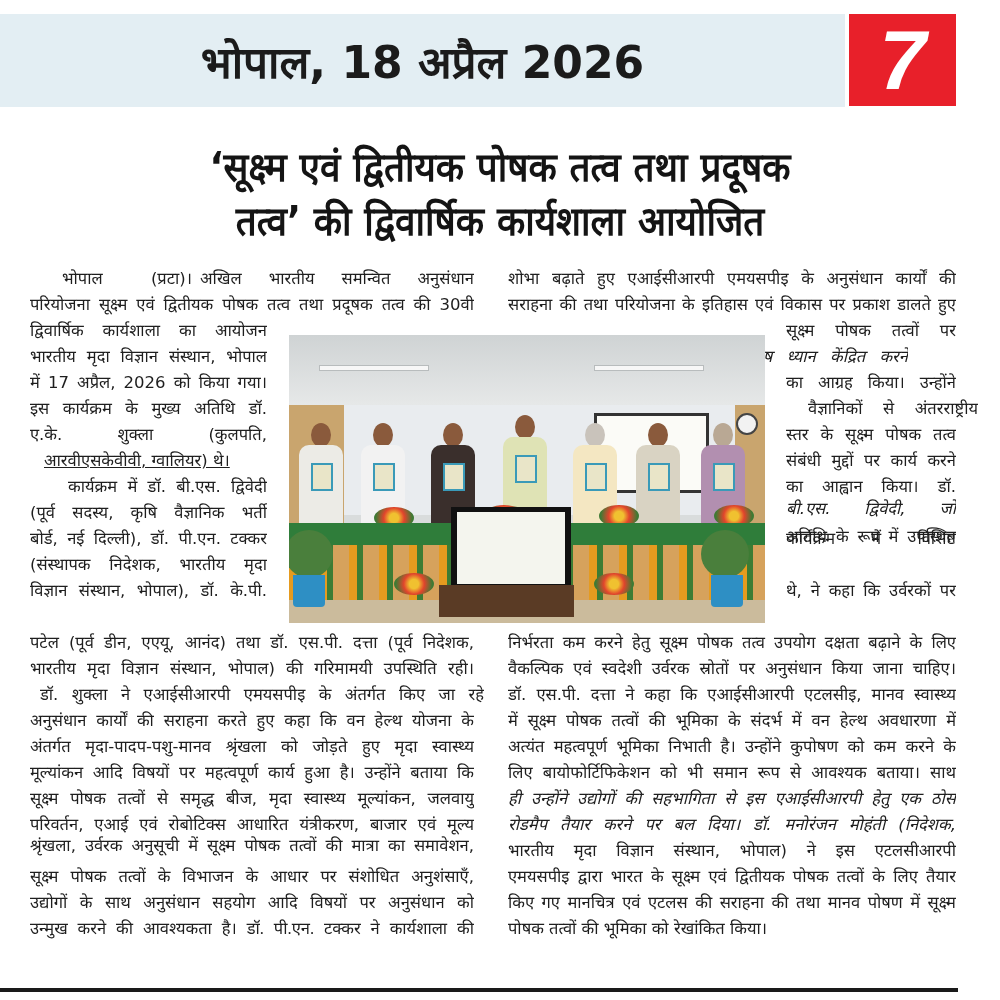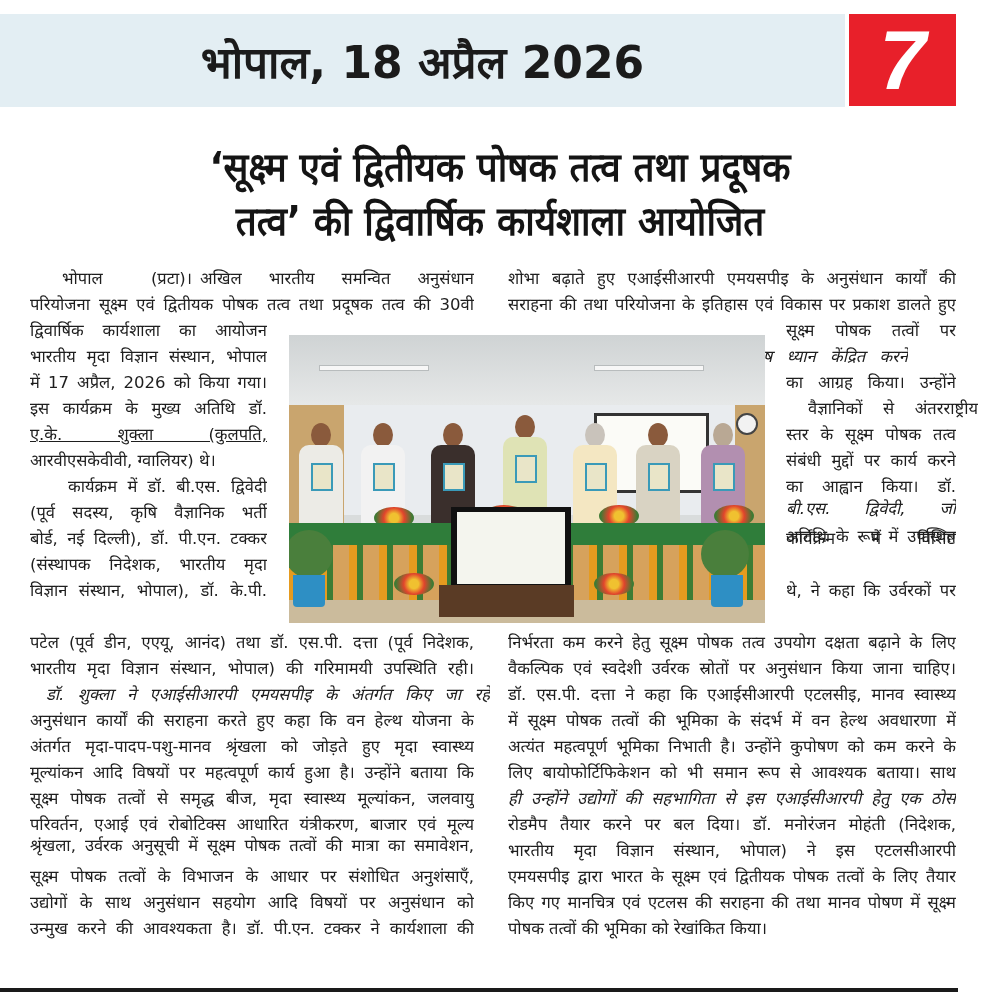--- a/index.html
+++ b/index.html
@@ -82,30 +82,30 @@
 </div>
 
 <div>
   <div class="line" style="left:62px; top:266px; width:130px;"><span class="dateline">भोपाल (प्रटा)।</span></div>
   <div class="line" style="left:200px; top:266px; width:274px;">अखिल भारतीय समन्वित अनुसंधान</div>
   <div class="line" style="left:30px; top:292px; width:444px;">परियोजना सूक्ष्म एवं द्वितीयक पोषक तत्व तथा प्रदूषक तत्व की 30वी</div>
   <div class="line" style="left:30px; top:318px; width:237px;">द्विवार्षिक कार्यशाला का आयोजन</div>
   <div class="line" style="left:30px; top:344px; width:237px;">भारतीय मृदा विज्ञान संस्थान, भोपाल</div>
   <div class="line" style="left:30px; top:370px; width:237px;">में 17 अप्रैल, 2026 को किया गया।</div>
   <div class="line" style="left:30px; top:396px; width:237px;">इस कार्यक्रम के मुख्य अतिथि डॉ.</div>
-  <div class="line" style="left:30px; top:422px; width:237px;text-decoration:underline;">ए.के. शुक्ला (कुलपति,</div>
-  <div class="line last" style="left:30px; top:448px; width:237px;">आरवीएसकेवीवी, ग्वालियर) थे।</div>
+  <div class="line" style="left:30px; top:422px; width:237px;">ए.के. शुक्ला (कुलपति,</div>
+  <div class="line last" style="left:44px; top:448px; width:237px;text-decoration:underline;">आरवीएसकेवीवी, ग्वालियर) थे।</div>
   <div class="line" style="left:68px; top:474px; width:199px;">कार्यक्रम में डॉ. बी.एस. द्विवेदी</div>
   <div class="line" style="left:30px; top:500px; width:237px;">(पूर्व सदस्य, कृषि वैज्ञानिक भर्ती</div>
   <div class="line" style="left:30px; top:526px; width:237px;">बोर्ड, नई दिल्ली), डॉ. पी.एन. टक्कर</div>
   <div class="line" style="left:30px; top:552px; width:237px;">(संस्थापक निदेशक, भारतीय मृदा</div>
   <div class="line" style="left:30px; top:578px; width:237px;">विज्ञान संस्थान, भोपाल), डॉ. के.पी.</div>
   <div class="line" style="left:30px; top:630px; width:444px;">पटेल (पूर्व डीन, एएयू, आनंद) तथा डॉ. एस.पी. दत्ता (पूर्व निदेशक,</div>
   <div class="line" style="left:30px; top:656px; width:444px;">भारतीय मृदा विज्ञान संस्थान, भोपाल) की गरिमामयी उपस्थिति रही।</div>
-  <div class="line" style="left:46px; top:682px; width:444px;font-style:italic;">डॉ. शुक्ला ने एआईसीआरपी एमयसपीइ के अंतर्गत किए जा रहे</div>
+  <div class="line" style="left:40px; top:682px; width:444px;">डॉ. शुक्ला ने एआईसीआरपी एमयसपीइ के अंतर्गत किए जा रहे</div>
   <div class="line" style="left:30px; top:708px; width:444px;">अनुसंधान कार्यों की सराहना करते हुए कहा कि वन हेल्थ योजना के</div>
   <div class="line" style="left:30px; top:734px; width:444px;">अंतर्गत मृदा-पादप-पशु-मानव श्रृंखला को जोड़ते हुए मृदा स्वास्थ्य</div>
   <div class="line" style="left:30px; top:760px; width:444px;">मूल्यांकन आदि विषयों पर महत्वपूर्ण कार्य हुआ है। उन्होंने बताया कि</div>
   <div class="line" style="left:30px; top:786px; width:444px;">सूक्ष्म पोषक तत्वों से समृद्ध बीज, मृदा स्वास्थ्य मूल्यांकन, जलवायु</div>
   <div class="line" style="left:30px; top:812px; width:444px;">परिवर्तन, एआई एवं रोबोटिक्स आधारित यंत्रीकरण, बाजार एवं मूल्य</div>
   <div class="line" style="left:30px; top:833px; width:444px;">श्रृंखला, उर्वरक अनुसूची में सूक्ष्म पोषक तत्वों की मात्रा का समावेशन,</div>
   <div class="line" style="left:30px; top:864px; width:444px;">सूक्ष्म पोषक तत्वों के विभाजन के आधार पर संशोधित अनुशंसाएँ,</div>
   <div class="line" style="left:30px; top:890px; width:444px;">उद्योगों के साथ अनुसंधान सहयोग आदि विषयों पर अनुसंधान को</div>
   <div class="line" style="left:30px; top:916px; width:444px;font-family:Liberation Serif, serif;">उन्मुख करने की आवश्यकता है। डॉ. पी.एन. टक्कर ने कार्यशाला की</div>
 </div>
@@ -124,21 +124,21 @@
   <div class="line" style="left:786px; top:526px; width:170px;">कार्यक्रम में विशिष्ट</div>
   <div class="line" style="left:786px; top:524px; width:170px;">अतिथि के रूप में उपस्थित</div>
   <div class="line" style="left:786px; top:578px; width:170px;">थे, ने कहा कि उर्वरकों पर</div>
   <div class="line" style="left:508px; top:630px; width:448px;">निर्भरता कम करने हेतु सूक्ष्म पोषक तत्व उपयोग दक्षता बढ़ाने के लिए</div>
   <div class="line" style="left:508px; top:656px; width:448px;">वैकल्पिक एवं स्वदेशी उर्वरक स्रोतों पर अनुसंधान किया जाना चाहिए।</div>
   <div class="line" style="left:508px; top:682px; width:448px;">डॉ. एस.पी. दत्ता ने कहा कि एआईसीआरपी एटलसीइ, मानव स्वास्थ्य</div>
   <div class="line" style="left:508px; top:708px; width:448px;">में सूक्ष्म पोषक तत्वों की भूमिका के संदर्भ में वन हेल्थ अवधारणा में</div>
   <div class="line" style="left:508px; top:734px; width:448px;">अत्यंत महत्वपूर्ण भूमिका निभाती है। उन्होंने कुपोषण को कम करने के</div>
   <div class="line" style="left:508px; top:760px; width:448px;">लिए बायोफोर्टिफिकेशन को भी समान रूप से आवश्यक बताया। साथ</div>
   <div class="line" style="left:508px; top:786px; width:448px;font-style:italic;">ही उन्होंने उद्योगों की सहभागिता से इस एआईसीआरपी हेतु एक ठोस</div>
-  <div class="line" style="left:508px; top:812px; width:448px;">रोडमैप तैयार करने पर बल दिया। डॉ. मनोरंजन मोहंती (निदेशक,</div>
+  <div class="line" style="left:508px; top:812px; width:448px;font-style:italic;">रोडमैप तैयार करने पर बल दिया। डॉ. मनोरंजन मोहंती (निदेशक,</div>
   <div class="line" style="left:508px; top:838px; width:448px;">भारतीय मृदा विज्ञान संस्थान, भोपाल) ने इस एटलसीआरपी</div>
   <div class="line" style="left:508px; top:864px; width:448px;">एमयसपीइ द्वारा भारत के सूक्ष्म एवं द्वितीयक पोषक तत्वों के लिए तैयार</div>
   <div class="line" style="left:508px; top:890px; width:448px;">किए गए मानचित्र एवं एटलस की सराहना की तथा मानव पोषण में सूक्ष्म</div>
   <div class="line last" style="left:508px; top:916px; width:448px;">पोषक तत्वों की भूमिका को रेखांकित किया।</div>
 </div>
 
 <div class="photo">
   <div class="ph-ceiling"></div>
   <div class="ph-light" style="left:30px; top:30px; width:110px;"></div>
   <div class="ph-light" style="left:305px; top:30px; width:110px;"></div>

